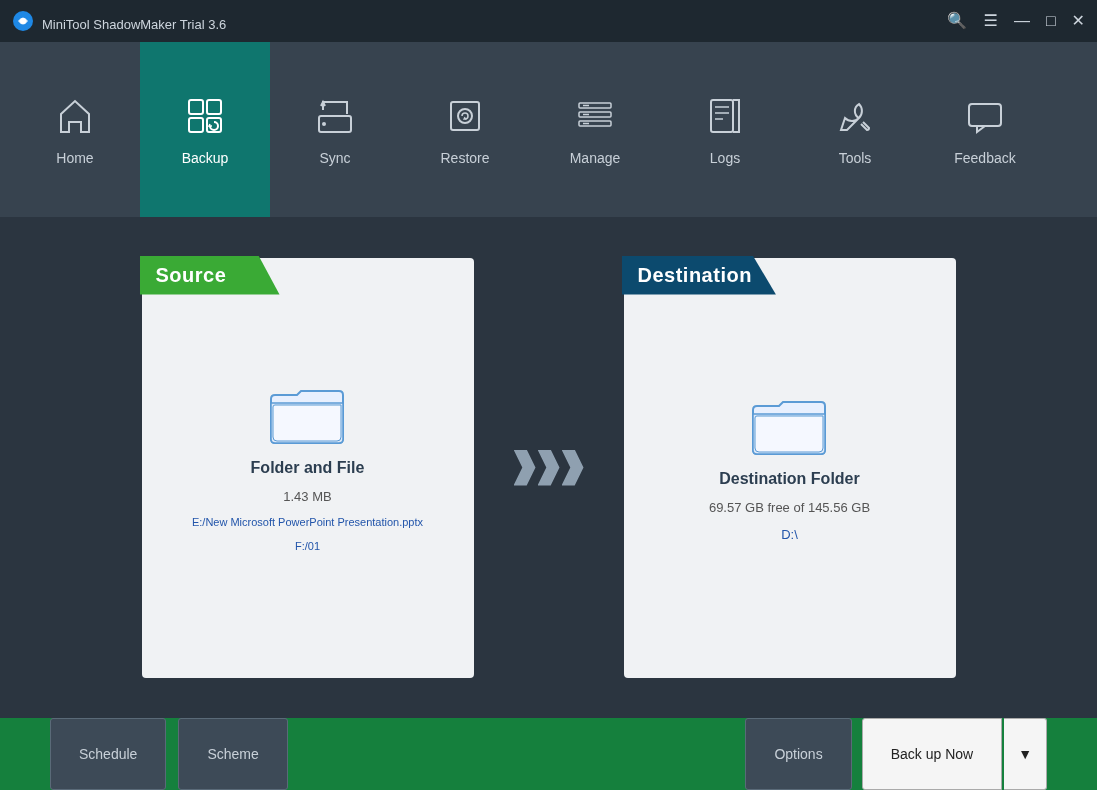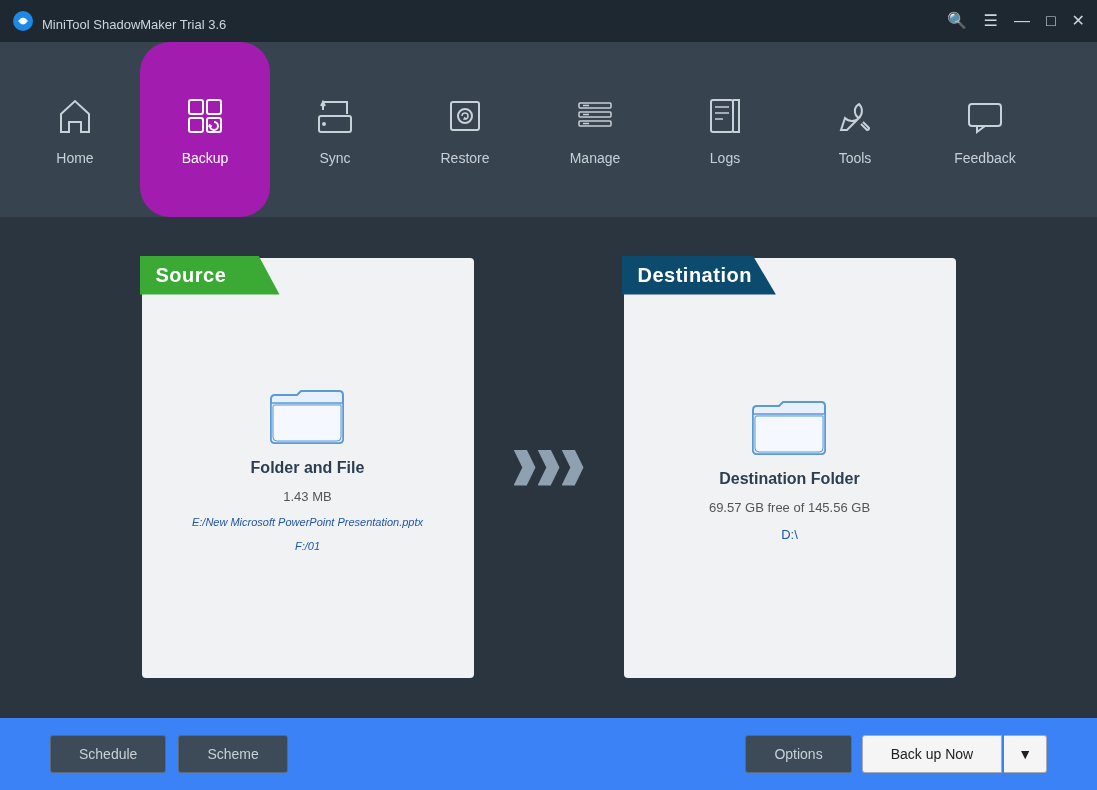--- a/index.html
+++ b/index.html
@@ -64,23 +64,22 @@
       justify-content: center;
       width: 130px;
       height: 175px;
       cursor: pointer;
       color: #c8d0d8;
       font-size: 14px;
       gap: 12px;
       position: relative;
     }
     .nav-item.active {
-      background: #a21caf;
+      background: #0f766e;
       color: #ffffff;
-      border-radius: 30px;
     }
     .nav-icon {
       width: 44px;
       height: 44px;
     }
 
     
     .main-content {
       flex: 1;
       background: #2b3540;
@@ -146,21 +145,20 @@
       font-weight: bold;
       color: #2c3e50;
     }
     .card-size {
       font-size: 13px;
       color: #555;
     }
     .card-path {
       font-size: 12px;
       color: #2255aa;
-      font-style: italic;
     }
     .card-free {
       font-size: 13px;
       color: #555;
     }
     .card-drive {
       font-size: 13px;
       color: #2255aa;
       font-weight: 500;
     }
@@ -181,24 +179,23 @@
     .double-arrow span {
       display: inline-block;
       width: 22px;
       height: 36px;
       background: #8fa0b0;
       clip-path: polygon(0 0, 60% 0, 100% 50%, 60% 100%, 0 100%, 40% 50%);
     }
 
     
     .bottom-bar {
-      background: #3b82f6;
+      background: #15803d;
       height: 72px;
       display: flex;
-      align-items: center;
       justify-content: space-between;
       padding: 0 50px;
       flex-shrink: 0;
     }
     .bottom-left {
       display: flex;
       gap: 12px;
     }
     .btn-outline {
       background: #3d4a57;

